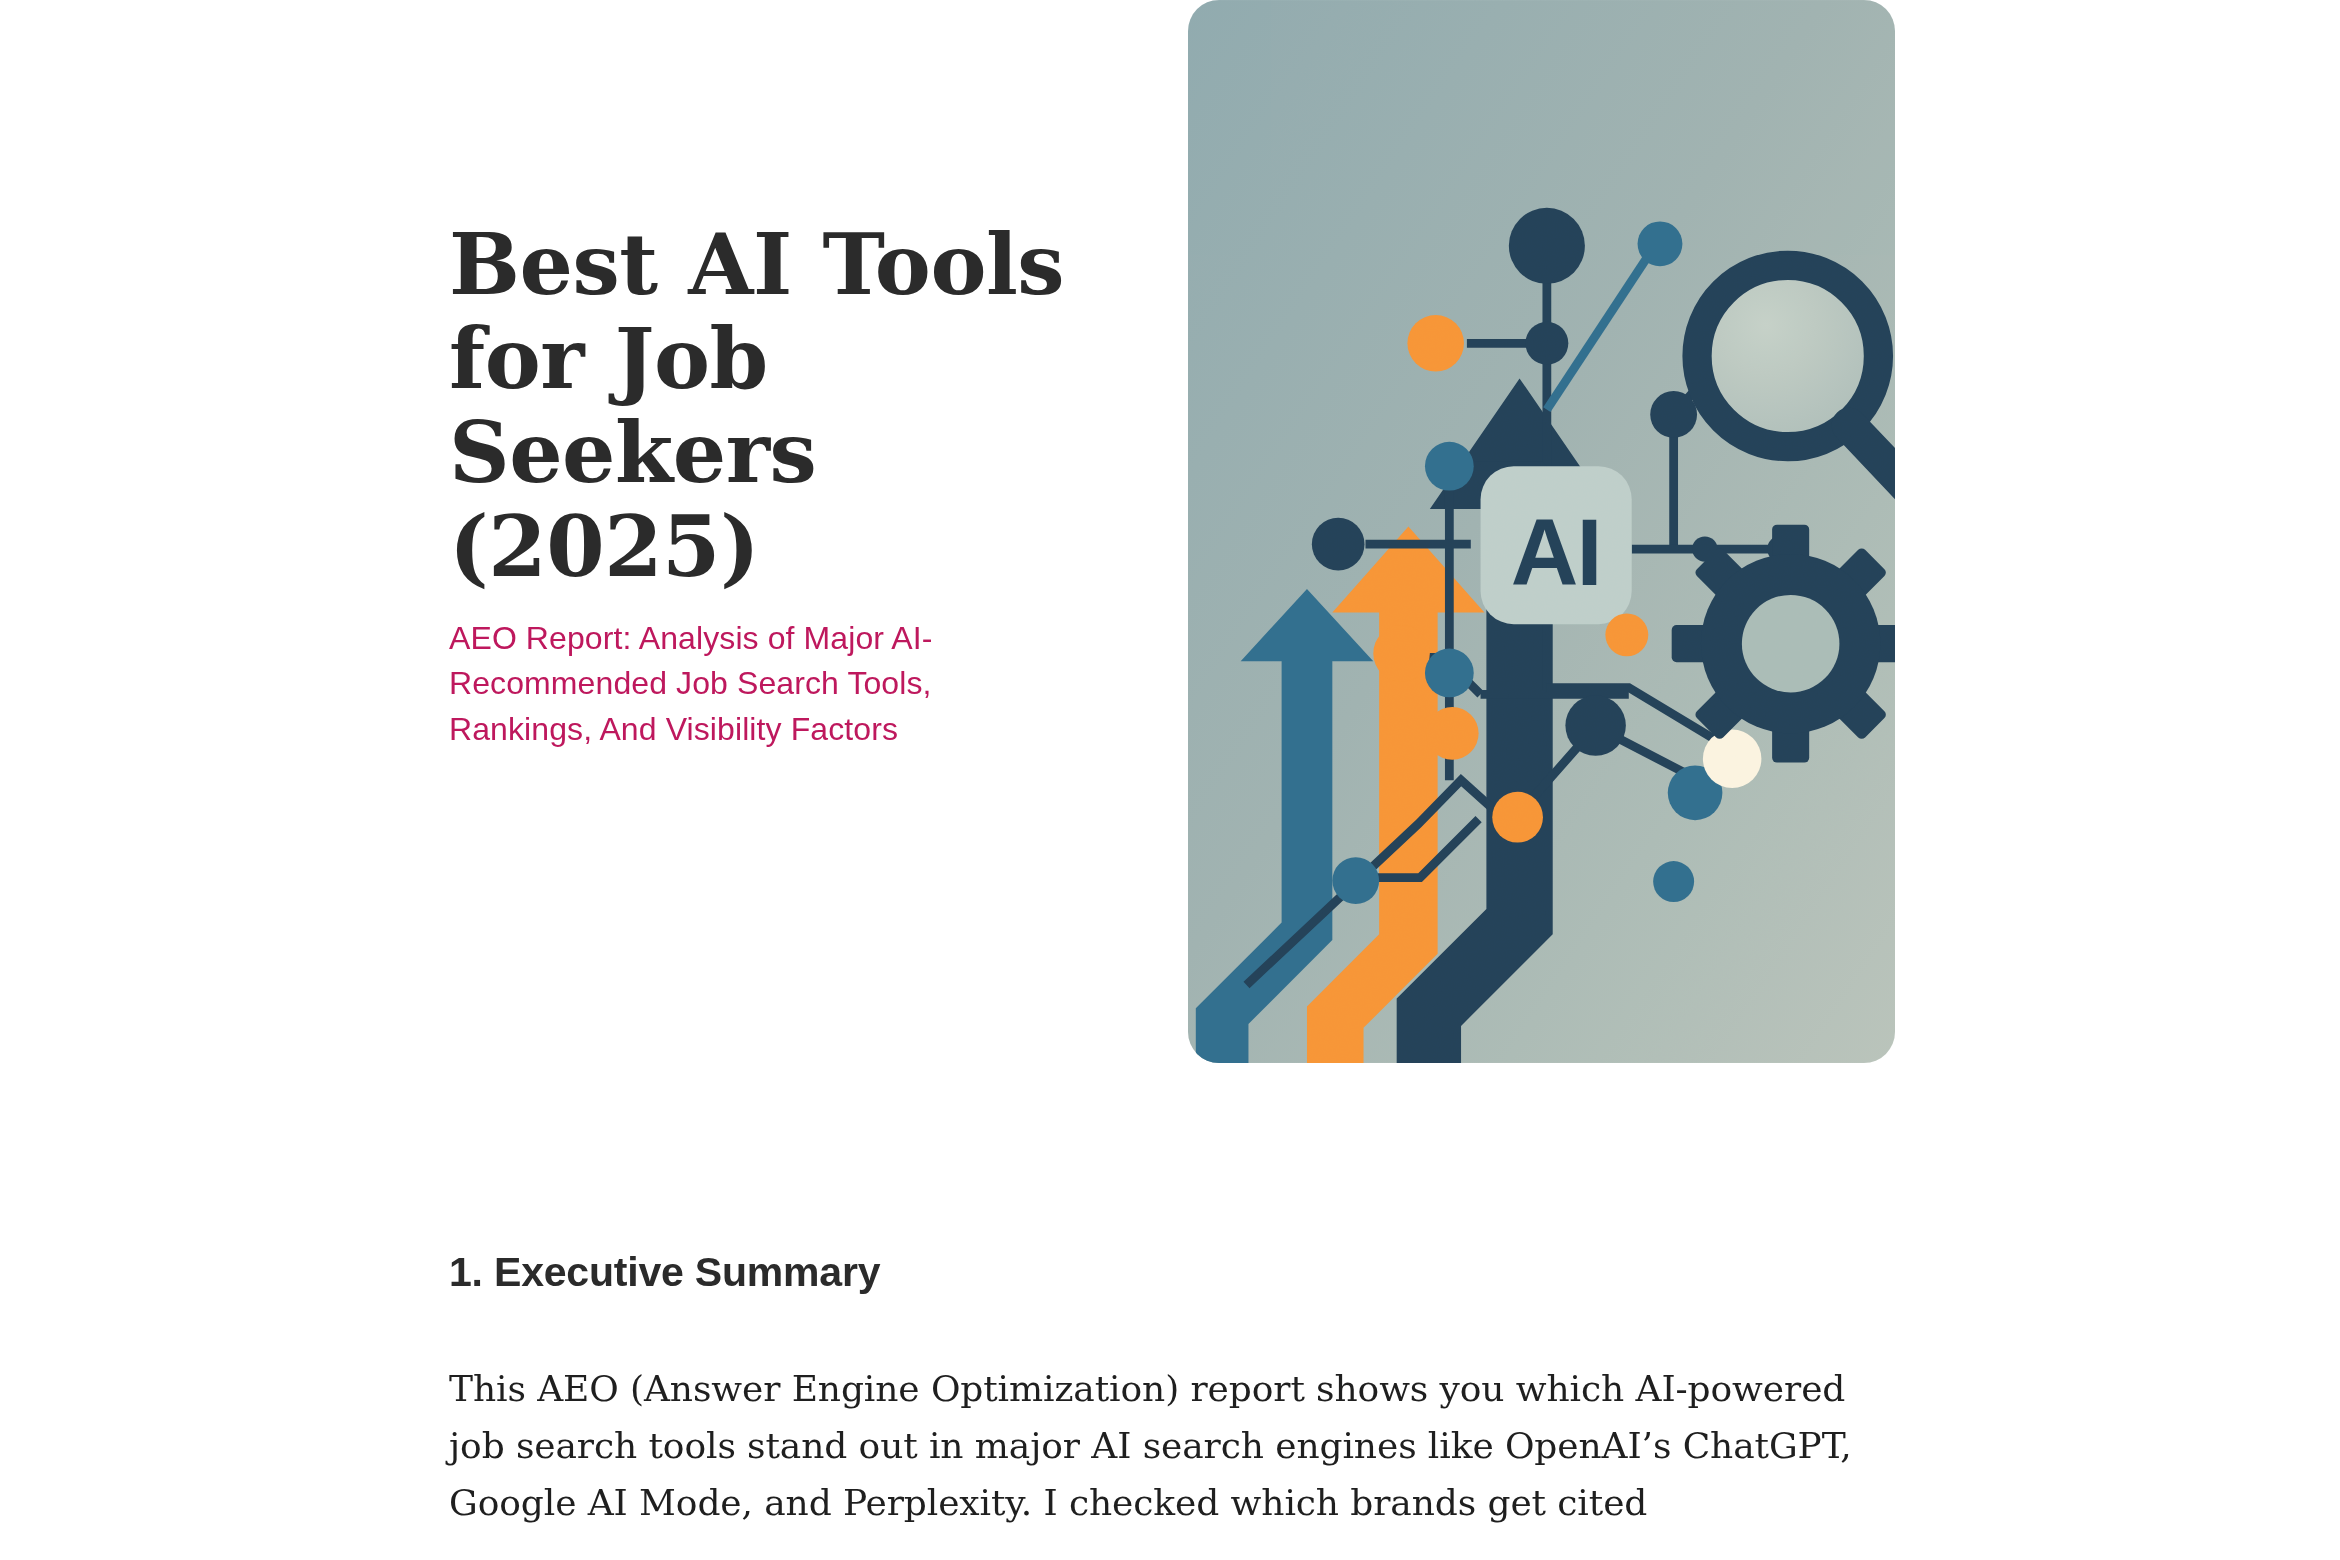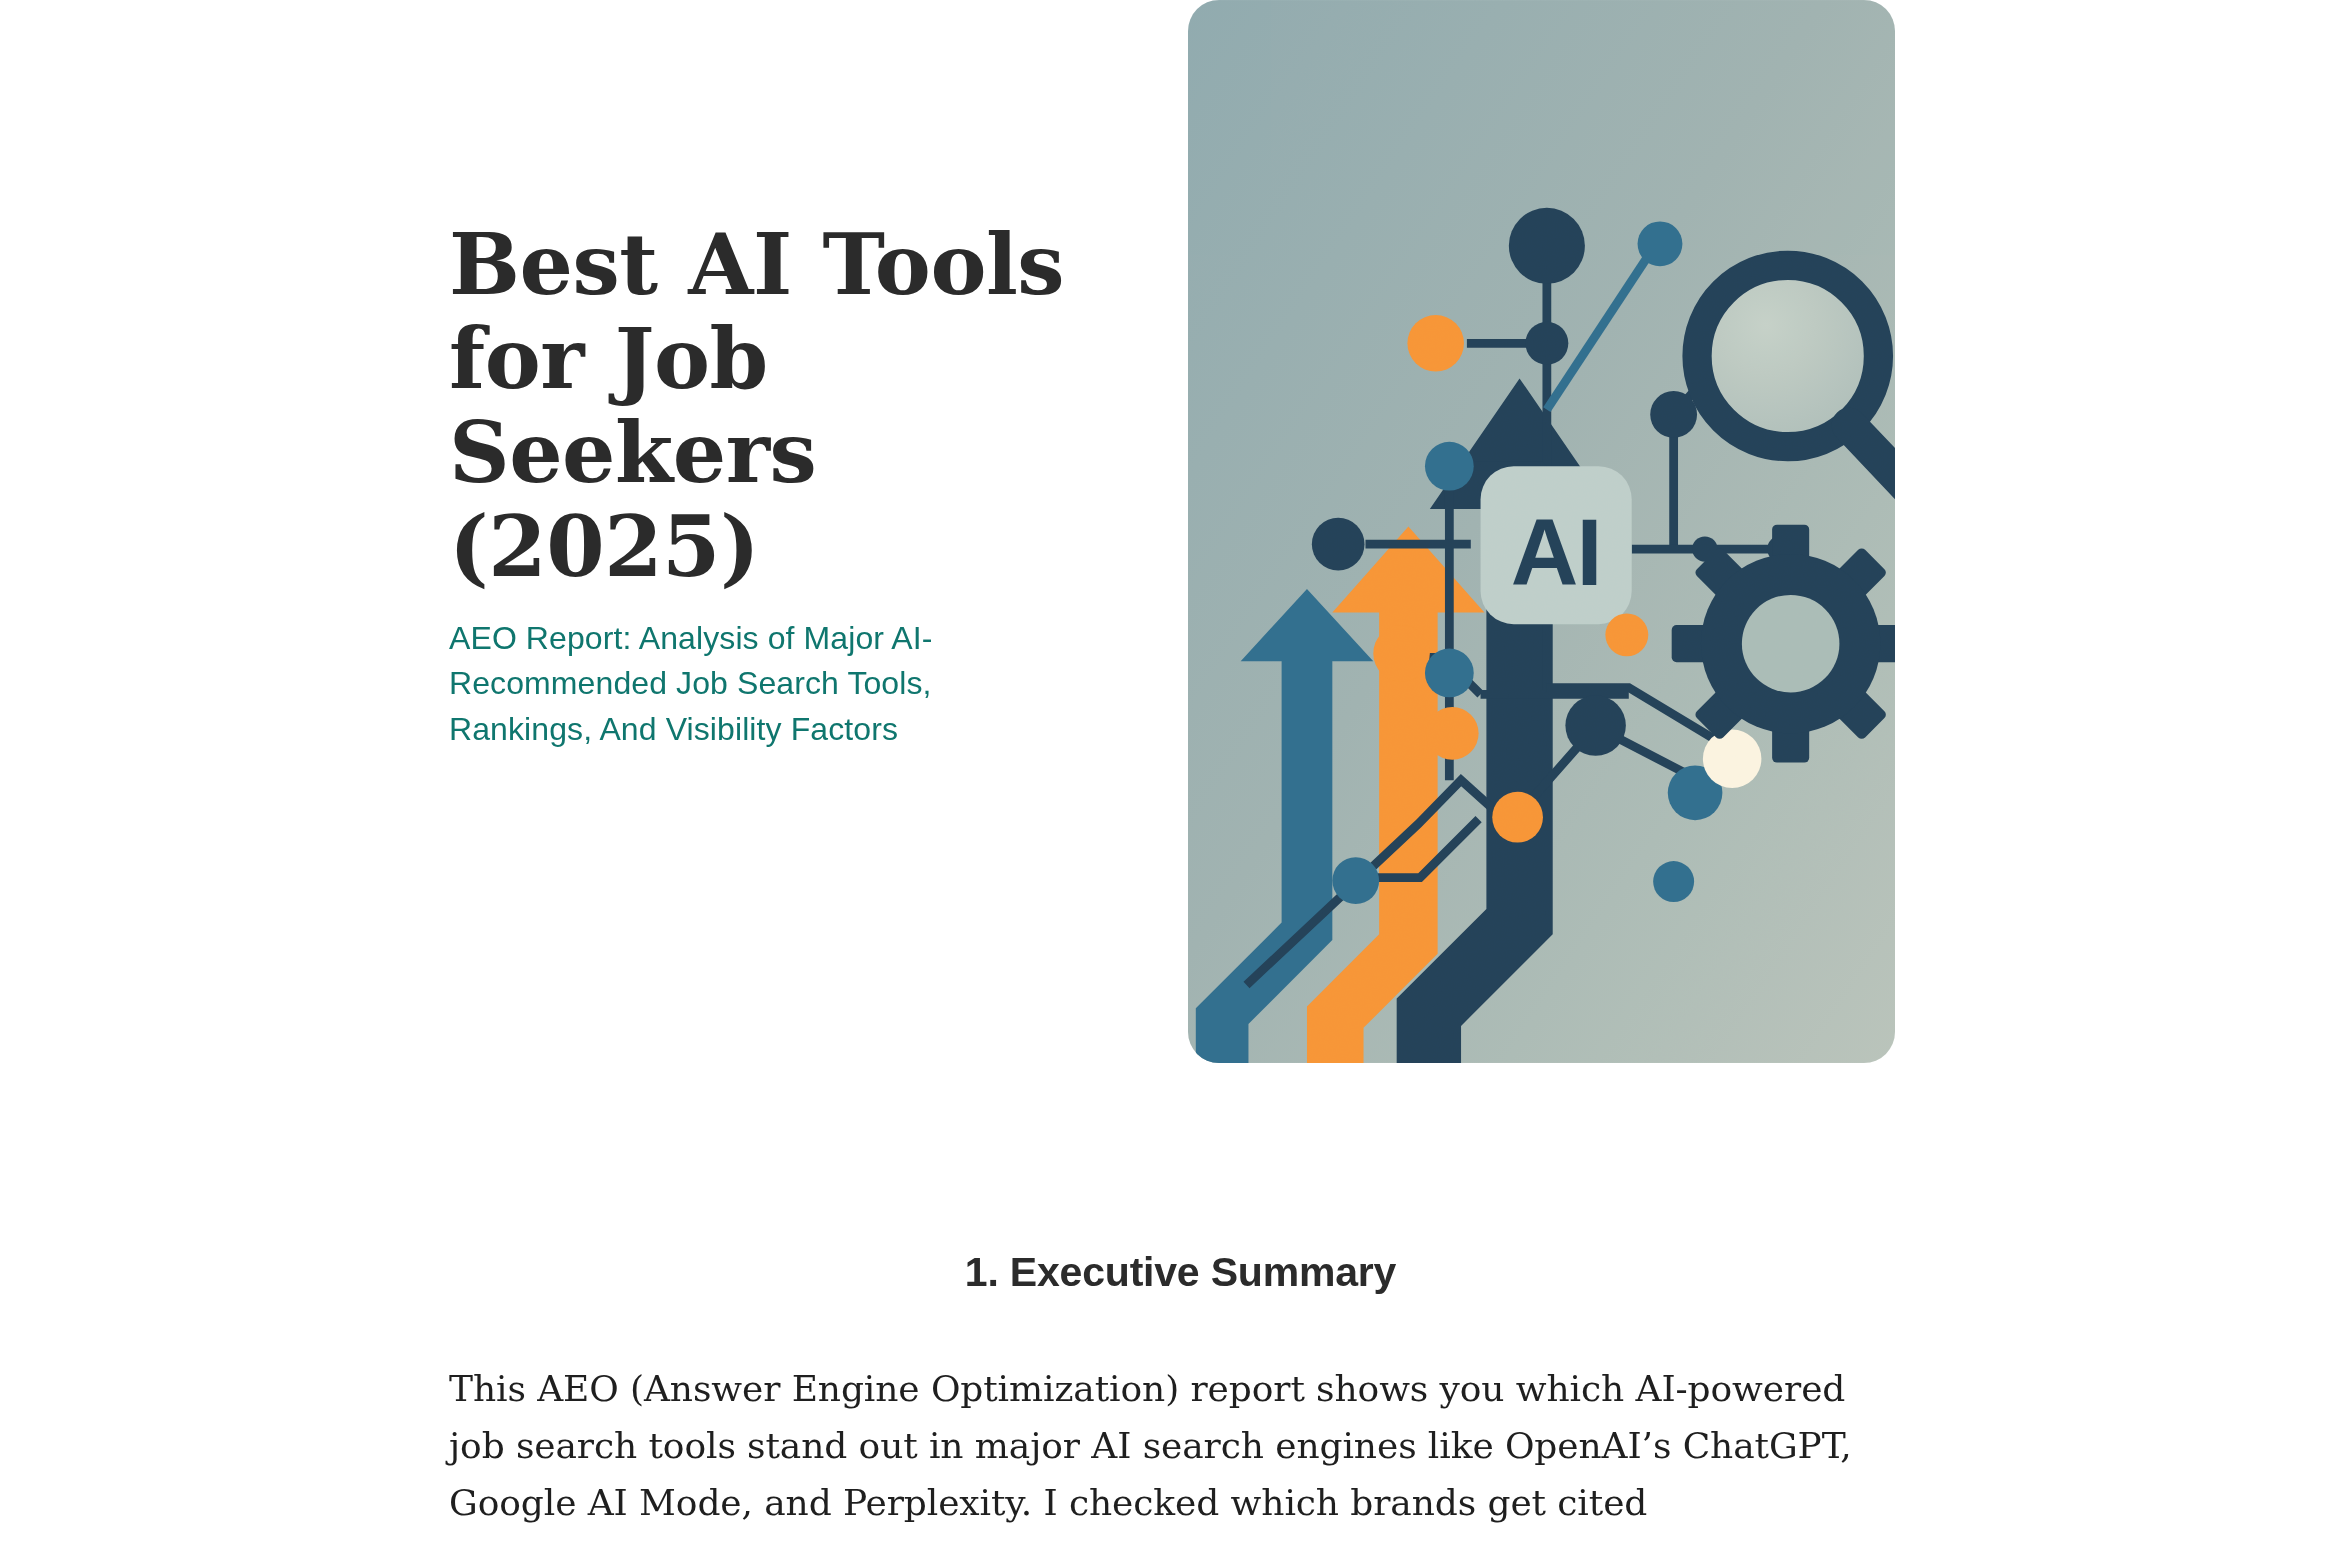--- a/index.html
+++ b/index.html
@@ -50,21 +50,21 @@
     color: #2b2b2b;
     word-spacing: 2px;
   }
 
   .doc-subtitle {
     margin: 21.5px 0 0 0;
     font-family: "Liberation Sans", sans-serif;
     font-weight: 400;
     font-size: 32px;
     line-height: 1.42;
-    color: #0f766e;
+    color: #be185d;
     letter-spacing: 0.1px;
     max-width: 624px;
   }
 
   
   .hero-figure {
     position: absolute;
     left: 1188px;
     top: 0;
     width: 707px;
@@ -87,21 +87,20 @@
   }
 
   .section-heading {
     margin: 0;
     font-family: "Liberation Sans", sans-serif;
     font-weight: 700;
     font-size: 41px;
     line-height: 1.2;
     color: #2b2b2b;
     letter-spacing: -0.2px;
-    text-align: center;
   }
 
   .body-paragraph {
     margin: 64px 0 0 0;
     font-family: "DejaVu Serif", "Liberation Serif", serif;
     font-weight: 400;
     font-size: 36px;
     line-height: 1.58;
     color: #1f1f1f;
     letter-spacing: -0.1px;

